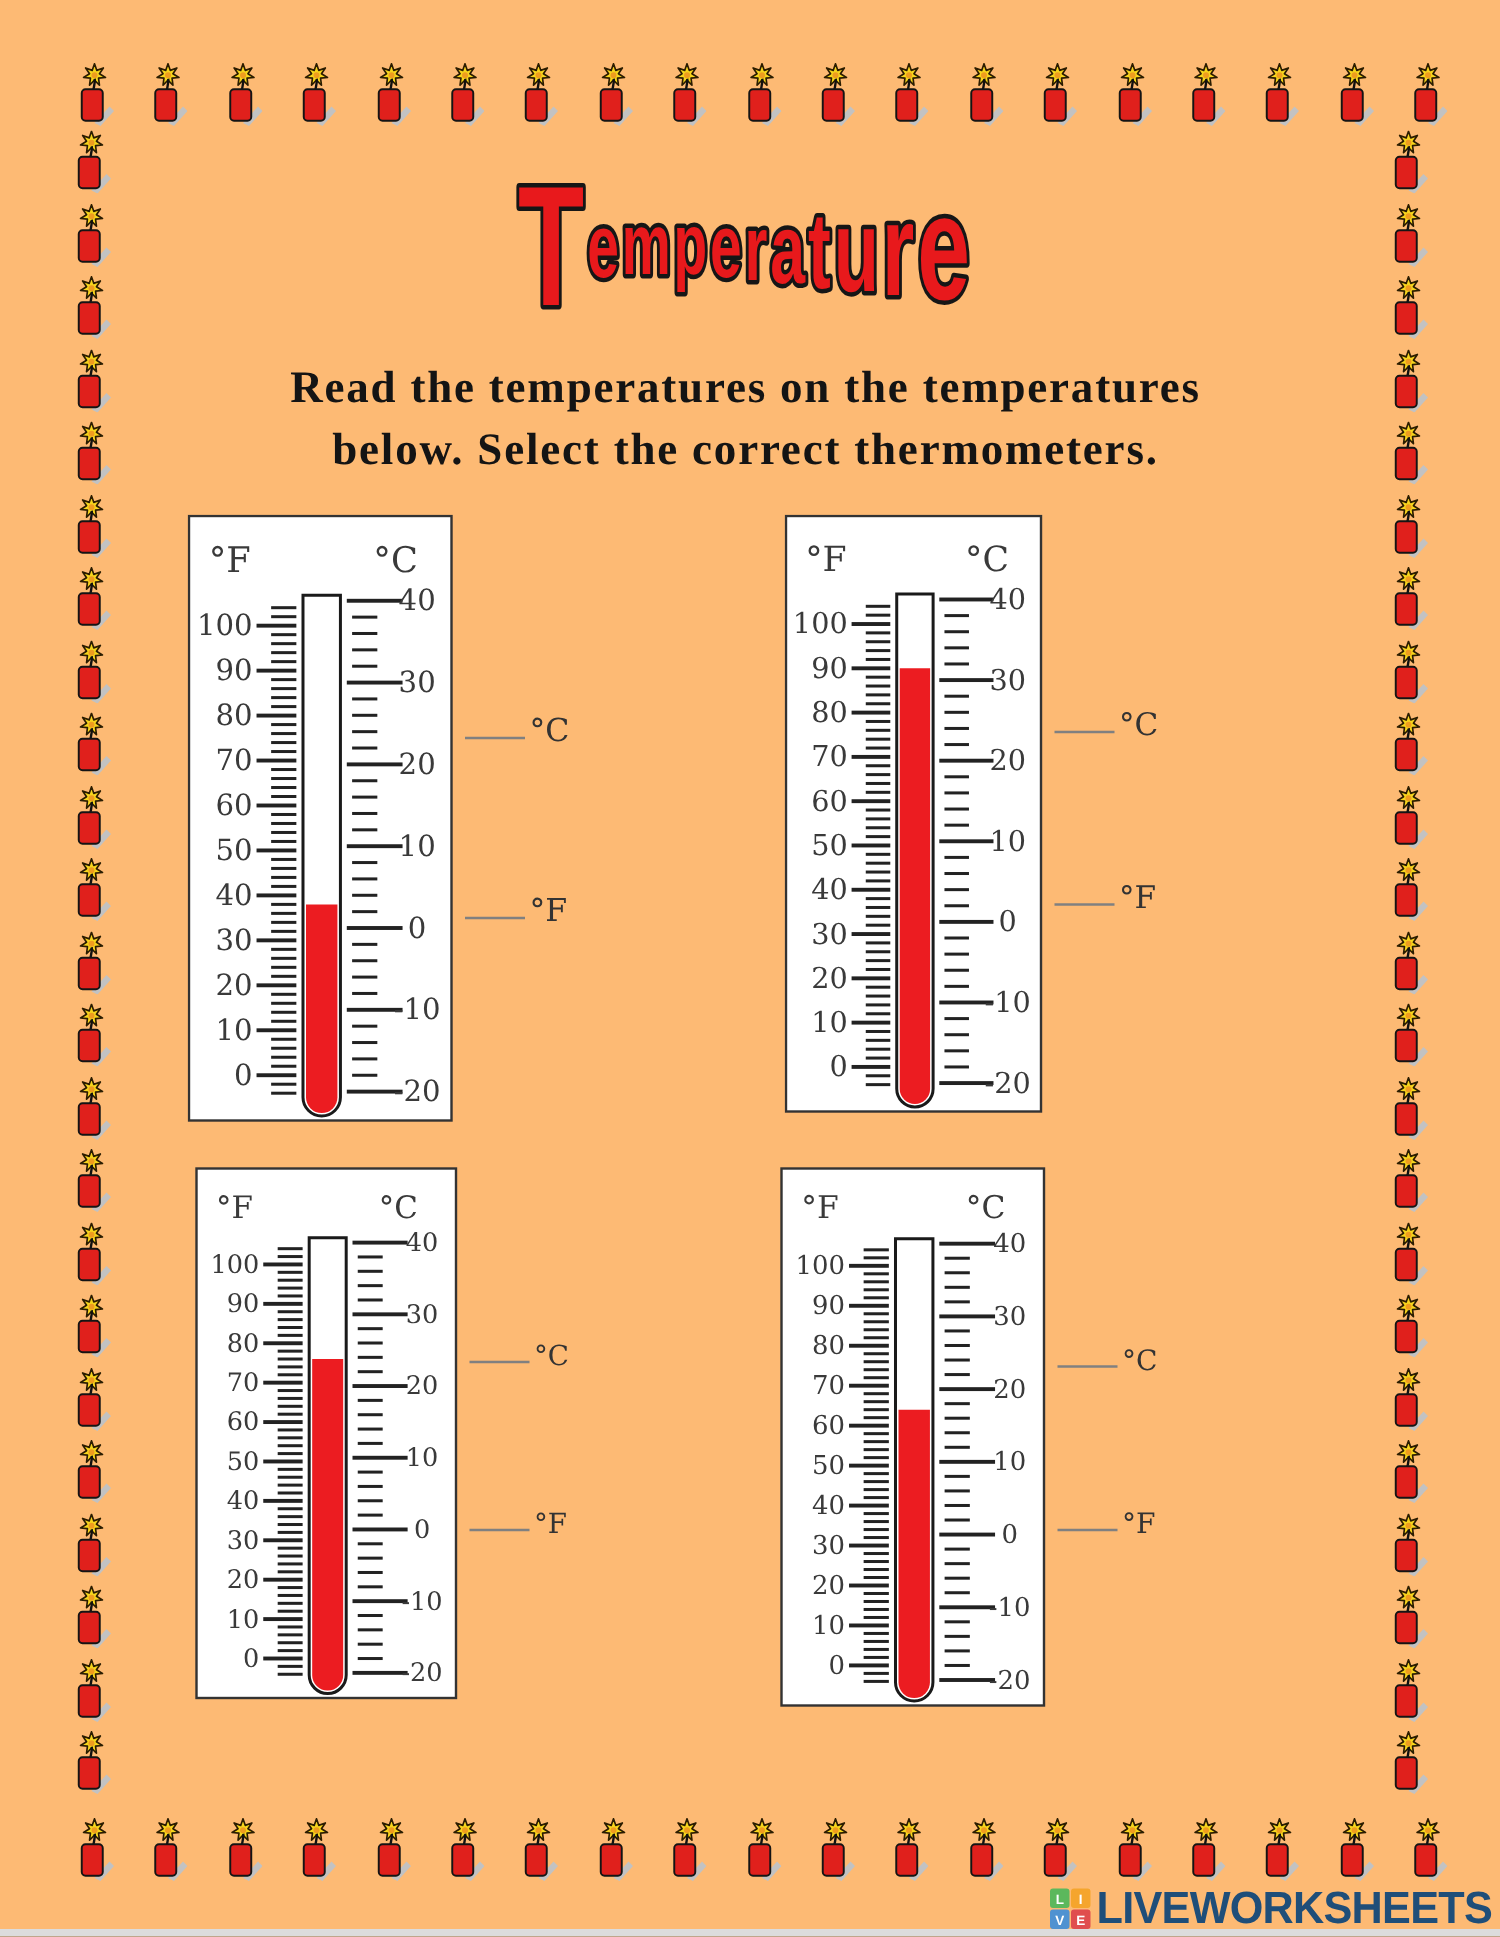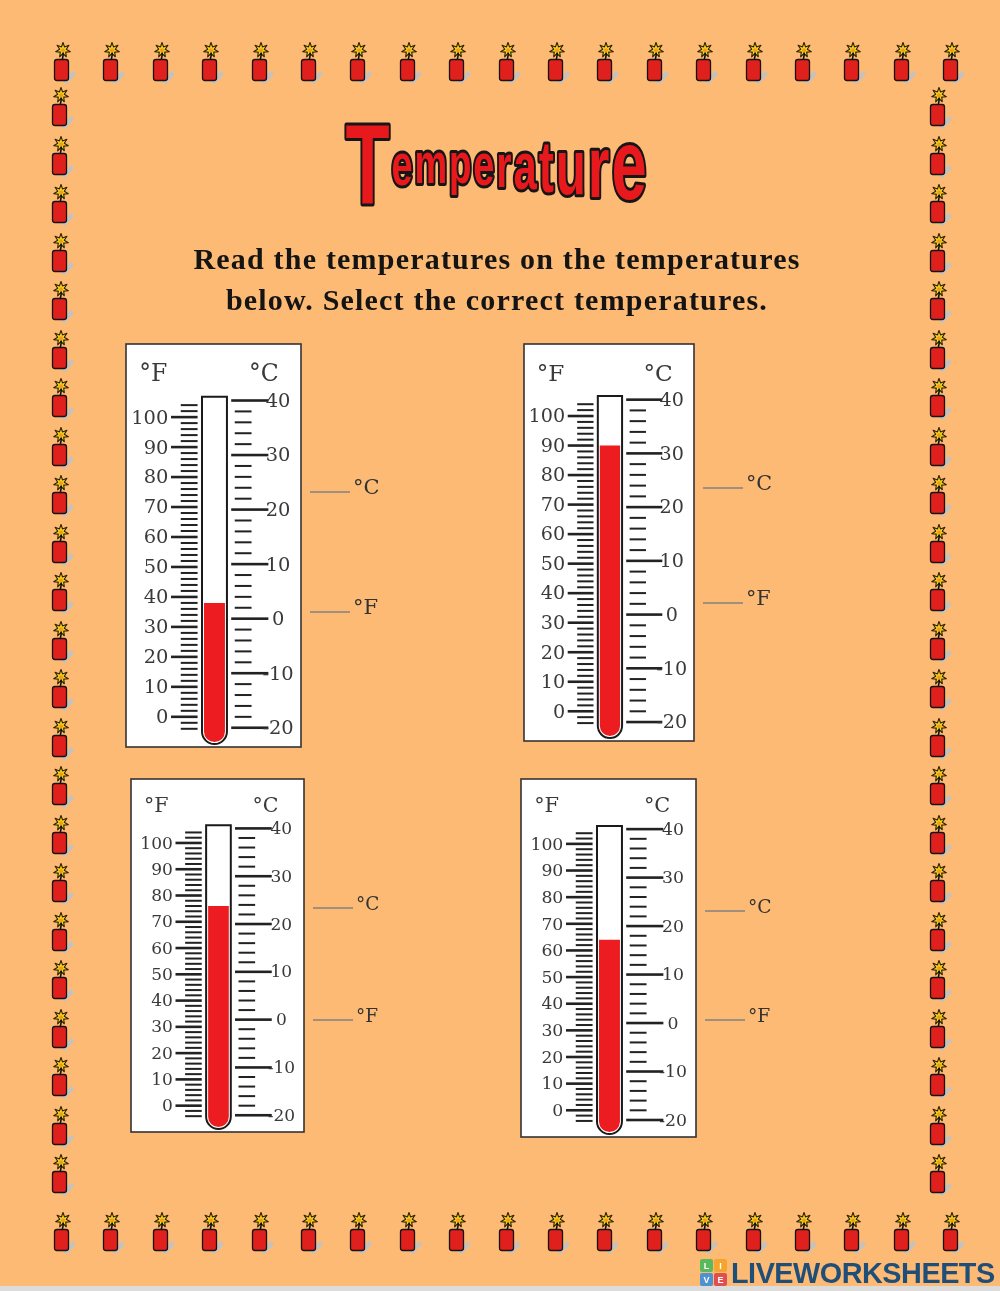--- a/index.html
+++ b/index.html
@@ -295,21 +295,21 @@
     </div>
 
   <div id="title-wrap">
     <svg id="title-svg" width="380" height="112" viewBox="0 0 600 112" preserveAspectRatio="none">
         <text x="300" y="91" text-anchor="middle" font-family="Liberation Sans, sans-serif" font-weight="bold" letter-spacing="3" fill="#e8191c" stroke="#161616" stroke-width="6" stroke-linejoin="round" paint-order="stroke"><tspan font-size="114" dy="0">T</tspan><tspan font-size="60" dy="-18">e</tspan><tspan font-size="58" dy="-2">m</tspan><tspan font-size="58" dy="0">p</tspan><tspan font-size="60" dy="2">e</tspan><tspan font-size="62" dy="2">r</tspan><tspan font-size="66" dy="2">a</tspan><tspan font-size="72" dy="3">t</tspan><tspan font-size="78" dy="2">u</tspan><tspan font-size="88" dy="3">r</tspan><tspan font-size="100" dy="2">e</tspan></text>
       </svg>
   </div>
 
   <div class="instructions">
     <div>Read the temperatures on the temperatures</div>
-    <div>below. Select the correct temperatures.</div>
+    <div>below. Select the correct thermometers.</div>
   </div>
 
   <div id="thermos">
       <svg class="thermo-block" style="left:125px;top:343px" width="292" height="409" viewBox="0 0 292 409">
         <rect x="1" y="1" width="175" height="403" fill="#fff" stroke="#333333" stroke-width="1.6"></rect>
         <text x="14.16" y="38.475" font-size="23.490000000000002" fill="#3a3a3a" font-family="DejaVu Serif, serif">°F</text>
         <text x="123.89999999999999" y="38.475" font-size="23.490000000000002" fill="#3a3a3a" font-family="DejaVu Serif, serif">°C</text>
         <g>
           <rect x="55.755" y="384.803" width="16.815" height="2" fill="#222222"></rect>
           <rect x="55.755" y="378.809" width="16.815" height="2" fill="#222222"></rect>

